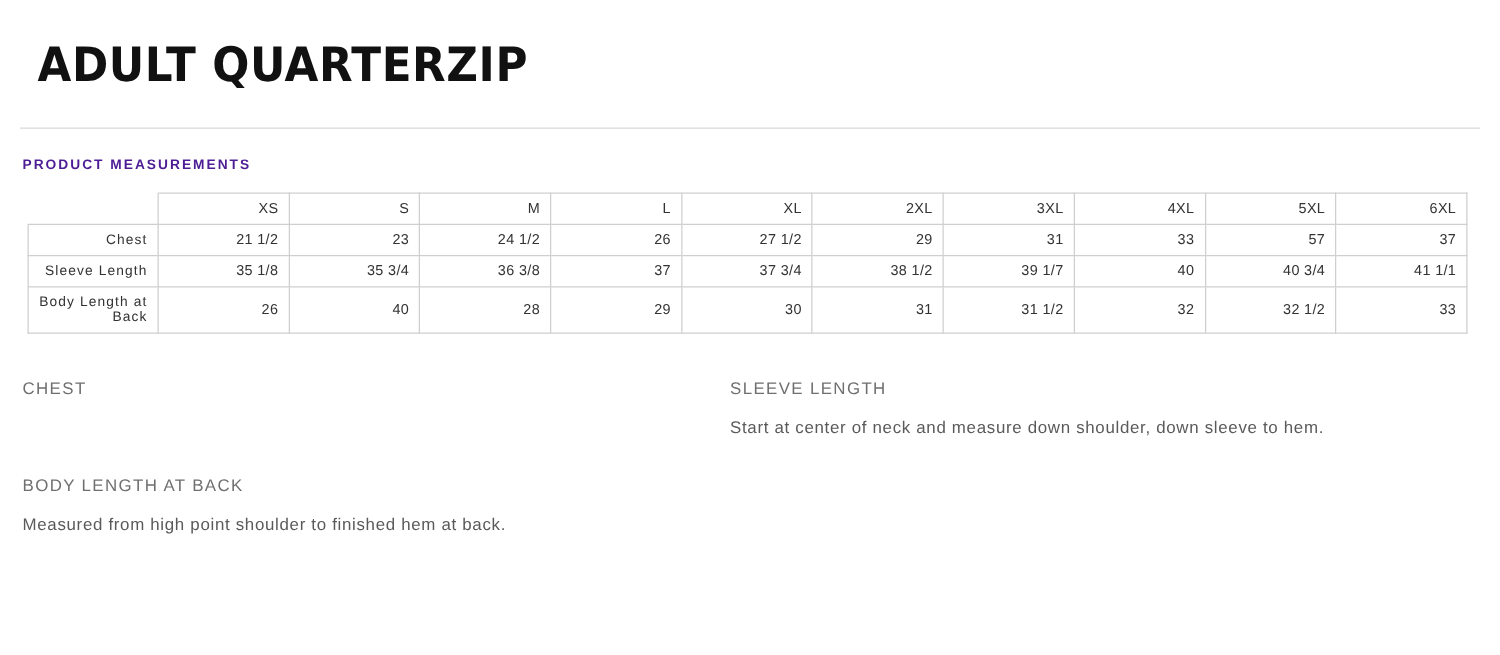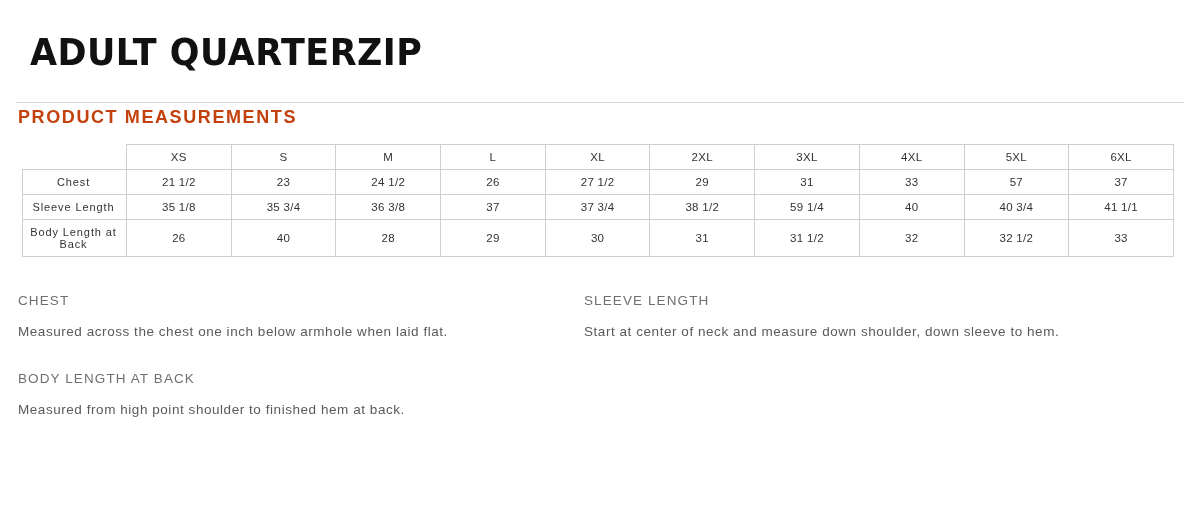--- a/index.html
+++ b/index.html
@@ -31,39 +31,39 @@
     text-transform: uppercase;
     transform: scaleX(0.92);
     transform-origin: left center;
   }
   .divider {
     margin: 28px 0 0 0;
     height: 1px;
     background: #d9d9d9;
   }
   .section-label {
-    margin: 4px 0 0 2px;
-    font-size: 18px;
+    margin: 23px 0 0 2px;
+    font-size: 11px;
     font-weight: 700;
     letter-spacing: 1.6px;
-    color: #c2410c;
+    color: #4c1d95;
   }
   table.size-table {
     margin: 16px 0 0 6px;
     border-collapse: collapse;
     width: 1152px;
     table-layout: fixed;
   }
   table.size-table td, table.size-table th {
     border: 1px solid #cfcfcf;
     font-size: 11.5px;
     font-weight: 400;
     color: #333333;
     padding: 6px 8px;
-    text-align: center;
+    text-align: right;
     vertical-align: middle;
     letter-spacing: 0.3px;
     height: 22px;
     box-sizing: border-box;
   }
   table.size-table thead th {
     height: 25px;
     padding: 4px 8px;
     font-weight: 400;
   }
@@ -160,21 +160,21 @@
         <td>37</td>
       </tr>
       <tr>
         <th>Sleeve Length</th>
         <td>35 1/8</td>
         <td>35 3/4</td>
         <td>36 3/8</td>
         <td>37</td>
         <td>37 3/4</td>
         <td>38 1/2</td>
-        <td>59 1/4</td>
+        <td>39 1/7</td>
         <td>40</td>
         <td>40 3/4</td>
         <td>41 1/1</td>
       </tr>
       <tr>
         <th>Body Length at Back</th>
         <td>26</td>
         <td>40</td>
         <td>28</td>
         <td>29</td>
@@ -185,21 +185,20 @@
         <td>32 1/2</td>
         <td>33</td>
       </tr>
     </tbody>
   </table>
 
   <div class="notes">
     <div class="notes-row">
       <div class="note left">
         <div class="note-title">CHEST</div>
-        <div class="note-text">Measured across the chest one inch below armhole when laid flat.</div>
       </div>
       <div class="note right">
         <div class="note-title">SLEEVE LENGTH</div>
         <div class="note-text">Start at center of neck and measure down shoulder, down sleeve to hem.</div>
       </div>
     </div>
     <div class="notes-row">
       <div class="note left">
         <div class="note-title">BODY LENGTH AT BACK</div>
         <div class="note-text">Measured from high point shoulder to finished hem at back.</div>

